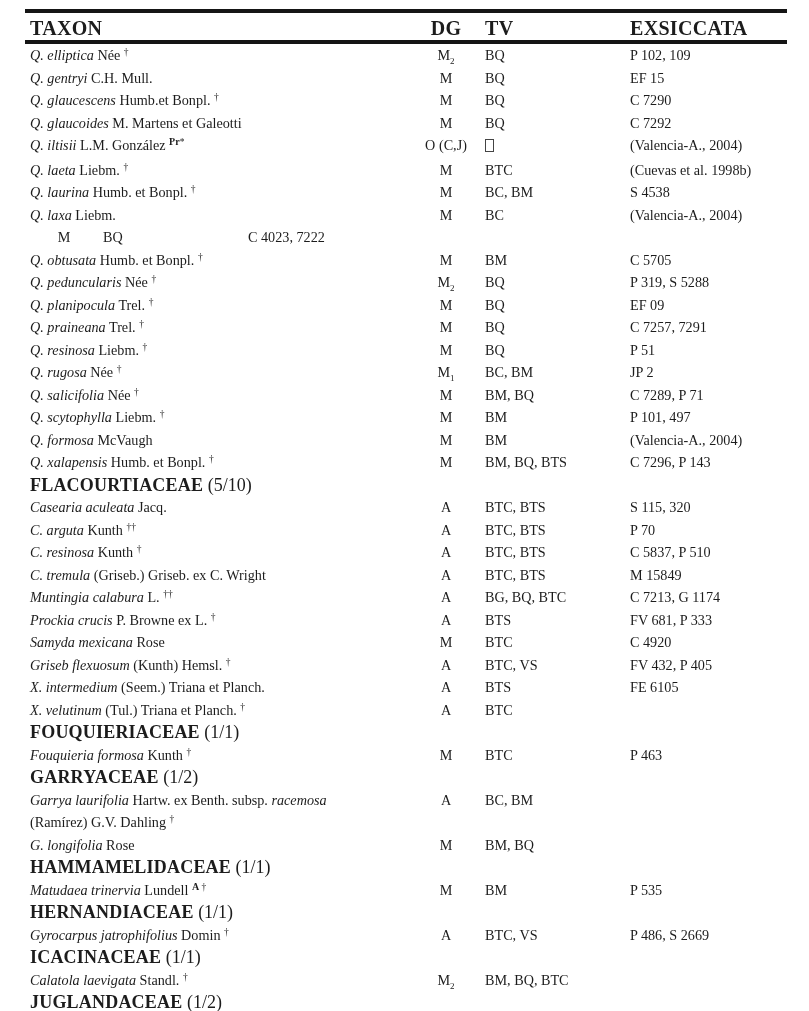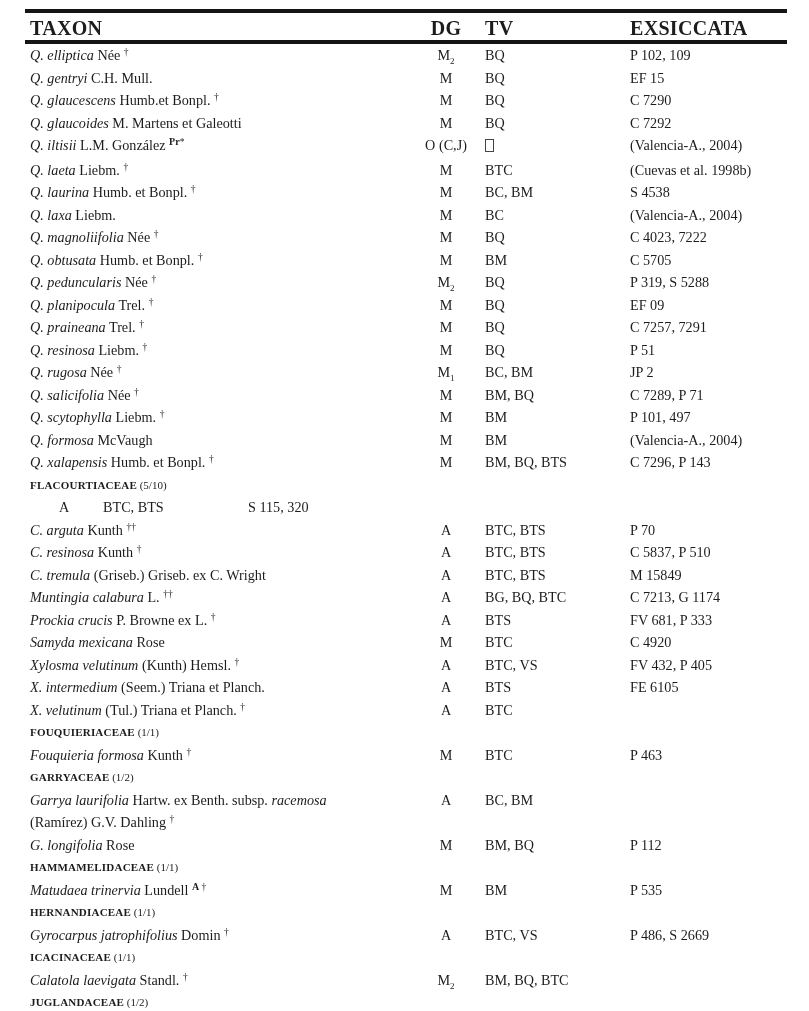--- a/index.html
+++ b/index.html
@@ -28,21 +28,21 @@
     letter-spacing:0.3px;
   }
   
   .row{
     display:flex;
     align-items:flex-start;
     line-height:22.5px;
     font-size:14.2px;
   }
   .row.family .col-taxon{
-    font-size:11px;
+    font-size:18px;
   }
   .col-taxon{ width:382px; padding-left:5px; box-sizing:border-box; }
   .col-dg{ width:78px; text-align:center; }
   .col-tv{ width:145px; }
   .col-ex{ flex:1; }
 
   
   .seg-r{ font-style:normal; font-weight:normal; }
   .seg-i{ font-style:italic; }
   .seg-b{ font-weight:bold; letter-spacing:0.2px; }
@@ -110,21 +110,20 @@
         <div class="col-tv"><span class="seg-r">BC, BM</span></div>
         <div class="col-ex"><span class="seg-r">S 4538</span></div>
       </div>
       <div class="row">
         <div class="col-taxon"><span class="seg-i">Q. laxa</span><span class="seg-r"> Liebm.</span></div>
         <div class="col-dg"><span class="seg-r">M</span></div>
         <div class="col-tv"><span class="seg-r">BC</span></div>
         <div class="col-ex"><span class="seg-r">(Valencia-A., 2004)</span></div>
       </div>
       <div class="row">
-        <div class="col-taxon"><span class="seg-i">Q. magnoliifolia</span><span class="seg-r"> Née </span><span class="seg-sup">†</span></div>
         <div class="col-dg"><span class="seg-r">M</span></div>
         <div class="col-tv"><span class="seg-r">BQ</span></div>
         <div class="col-ex"><span class="seg-r">C 4023, 7222</span></div>
       </div>
       <div class="row">
         <div class="col-taxon"><span class="seg-i">Q. obtusata</span><span class="seg-r"> Humb. et Bonpl. </span><span class="seg-sup">†</span></div>
         <div class="col-dg"><span class="seg-r">M</span></div>
         <div class="col-tv"><span class="seg-r">BM</span></div>
         <div class="col-ex"><span class="seg-r">C 5705</span></div>
       </div>
@@ -182,20 +181,21 @@
         <div class="col-tv"><span class="seg-r">BM, BQ, BTS</span></div>
         <div class="col-ex"><span class="seg-r">C 7296, P 143</span></div>
       </div>
       <div class="row family">
         <div class="col-taxon"><span class="seg-b">FLACOURTIACEAE</span><span class="seg-r"> (5/10)</span></div>
         <div class="col-dg"></div>
         <div class="col-tv"></div>
         <div class="col-ex"></div>
       </div>
       <div class="row">
+        <div class="col-taxon"><span class="seg-i">Casearia aculeata</span><span class="seg-r"> Jacq.</span></div>
         <div class="col-dg"><span class="seg-r">A</span></div>
         <div class="col-tv"><span class="seg-r">BTC, BTS</span></div>
         <div class="col-ex"><span class="seg-r">S 115, 320</span></div>
       </div>
       <div class="row">
         <div class="col-taxon"><span class="seg-i">C. arguta</span><span class="seg-r"> Kunth </span><span class="seg-sup">††</span></div>
         <div class="col-dg"><span class="seg-r">A</span></div>
         <div class="col-tv"><span class="seg-r">BTC, BTS</span></div>
         <div class="col-ex"><span class="seg-r">P 70</span></div>
       </div>
@@ -223,21 +223,21 @@
         <div class="col-tv"><span class="seg-r">BTS</span></div>
         <div class="col-ex"><span class="seg-r">FV 681, P 333</span></div>
       </div>
       <div class="row">
         <div class="col-taxon"><span class="seg-i">Samyda mexicana</span><span class="seg-r"> Rose</span></div>
         <div class="col-dg"><span class="seg-r">M</span></div>
         <div class="col-tv"><span class="seg-r">BTC</span></div>
         <div class="col-ex"><span class="seg-r">C 4920</span></div>
       </div>
       <div class="row">
-        <div class="col-taxon"><span class="seg-i">Xylosma velutinum</span><span class="seg-r"> (Kunth) Hemsl. </span><span class="seg-sup">†</span></div>
+        <div class="col-taxon"><span class="seg-i">Griseb flexuosum</span><span class="seg-r"> (Kunth) Hemsl. </span><span class="seg-sup">†</span></div>
         <div class="col-dg"><span class="seg-r">A</span></div>
         <div class="col-tv"><span class="seg-r">BTC, VS</span></div>
         <div class="col-ex"><span class="seg-r">FV 432, P 405</span></div>
       </div>
       <div class="row">
         <div class="col-taxon"><span class="seg-i">X. intermedium</span><span class="seg-r"> (Seem.) Triana et Planch.</span></div>
         <div class="col-dg"><span class="seg-r">A</span></div>
         <div class="col-tv"><span class="seg-r">BTS</span></div>
         <div class="col-ex"><span class="seg-r">FE 6105</span></div>
       </div>
@@ -266,21 +266,20 @@
       </div>
       <div class="row">
         <div class="col-taxon"><span class="seg-i">Garrya laurifolia</span><span class="seg-r"> Hartw. ex Benth. subsp. </span><span class="seg-i">racemosa</span><br><span class="seg-r">(Ramírez) G.V. Dahling </span><span class="seg-sup">†</span></div>
         <div class="col-dg"><span class="seg-r">A</span></div>
         <div class="col-tv"><span class="seg-r">BC, BM</span></div>
       </div>
       <div class="row">
         <div class="col-taxon"><span class="seg-i">G. longifolia</span><span class="seg-r"> Rose</span></div>
         <div class="col-dg"><span class="seg-r">M</span></div>
         <div class="col-tv"><span class="seg-r">BM, BQ</span></div>
-        <div class="col-ex"><span class="seg-r">P 112</span></div>
       </div>
       <div class="row family">
         <div class="col-taxon"><span class="seg-b">HAMMAMELIDACEAE</span><span class="seg-r"> (1/1)</span></div>
         <div class="col-dg"></div>
         <div class="col-tv"></div>
         <div class="col-ex"></div>
       </div>
       <div class="row">
         <div class="col-taxon"><span class="seg-i">Matudaea trinervia</span><span class="seg-r"> Lundell </span><span class="seg-supb">A</span><span class="seg-sup"> †</span></div>
         <div class="col-dg"><span class="seg-r">M</span></div>

